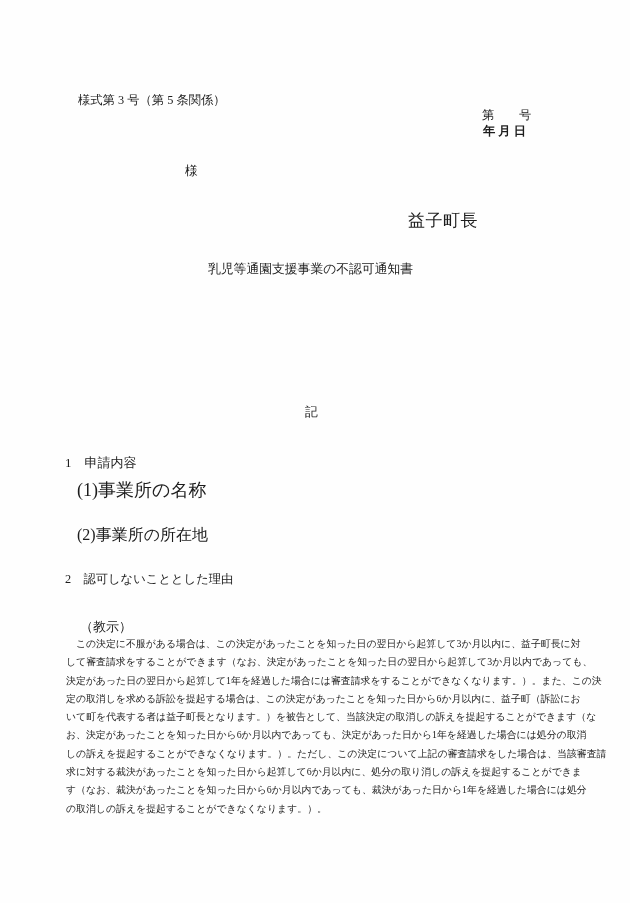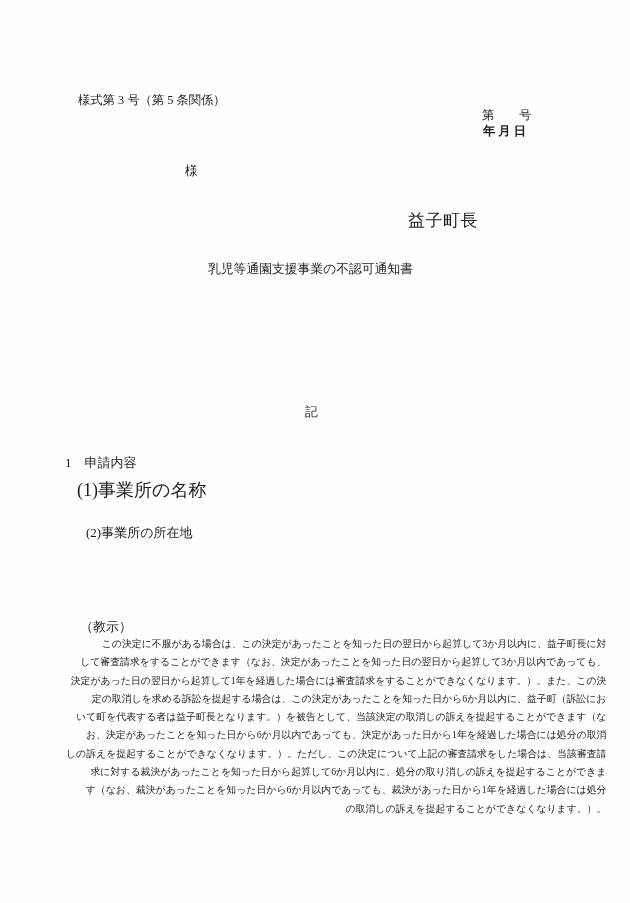--- a/index.html
+++ b/index.html
@@ -25,24 +25,24 @@
   #form-number   { left: 78px;  top: 85px;  font-size: 12.3px; }
   #doc-number    { left: 482px; top: 100px; font-size: 12.3px; }
   #doc-date      { left: 483px; top: 116px; font-size: 12.3px; font-weight: bold; }
   #addressee     { left: 185px; top: 156px; font-size: 12.8px; }
   #sender        { left: 408px; top: 202px; font-size: 17px; letter-spacing: 0.5px; }
   #doc-title     { left: 208px; top: 254px; font-size: 12.8px; }
   #body-par      { left: 65px;  top: 294px; font-size: 12.3px; line-height: 28.5px; }
   #ki-marker     { left: 305px; top: 397px; font-size: 12.8px; }
   #sec1-heading  { left: 65px;  top: 447px; font-size: 13px; }
   #sec1-item1    { left: 77px;  top: 471px; font-size: 18px; }
-  #sec1-item2    { left: 86px;  top: 517px; font-size: 13px; }
+  #sec1-item2    { left: 77px;  top: 517px; font-size: 16px; }
   #sec2-heading  { left: 65px;  top: 564px; font-size: 12.3px; }
   #kyoji-heading { left: 80px;  top: 611px; font-size: 13px; }
-  #kyoji-body    { left: 66px;  top: 627px; font-size: 9.9px; line-height: 18.3px; text-align: right; }
+  #kyoji-body    { left: 66px;  top: 627px; font-size: 9.9px; line-height: 18.3px; }
 </style>
 </head>
 <body>
 
 <div class="page">
 
   <div class="abs" id="form-number">様式第 3 号（第 5 条関係）</div>
 
   <div class="abs" id="doc-number">第　　号</div>
 
@@ -56,20 +56,21 @@
 
 
   <div class="abs" id="ki-marker">記</div>
 
   <div class="abs" id="sec1-heading">1　申請内容</div>
 
   <div class="abs" id="sec1-item1">(1)事業所の名称</div>
 
   <div class="abs" id="sec1-item2">(2)事業所の所在地</div>
 
+  <div class="abs" id="sec2-heading">2　認可しないこととした理由</div>
 
   <div class="abs" id="kyoji-heading">（教示）</div>
 
   <div class="abs" id="kyoji-body">　この決定に不服がある場合は、この決定があったことを知った日の翌日から起算して3か月以内に、益子町長に対
 して審査請求をすることができます（なお、決定があったことを知った日の翌日から起算して3か月以内であっても、
 決定があった日の翌日から起算して1年を経過した場合には審査請求をすることができなくなります。）。また、この決
 定の取消しを求める訴訟を提起する場合は、この決定があったことを知った日から6か月以内に、益子町（訴訟にお
 いて町を代表する者は益子町長となります。）を被告として、当該決定の取消しの訴えを提起することができます（な
 お、決定があったことを知った日から6か月以内であっても、決定があった日から1年を経過した場合には処分の取消
 しの訴えを提起することができなくなります。）。ただし、この決定について上記の審査請求をした場合は、当該審査請

